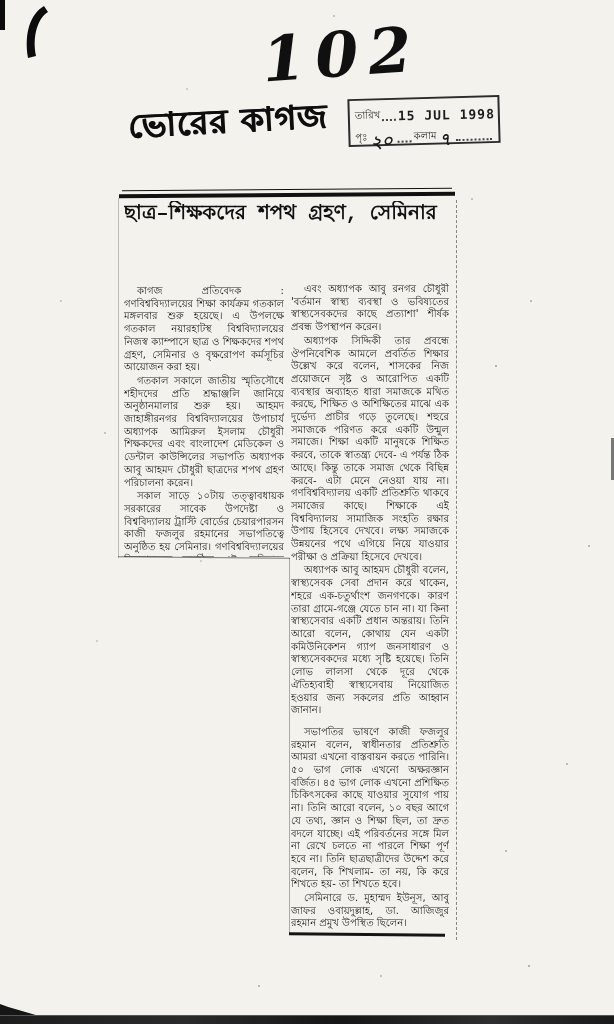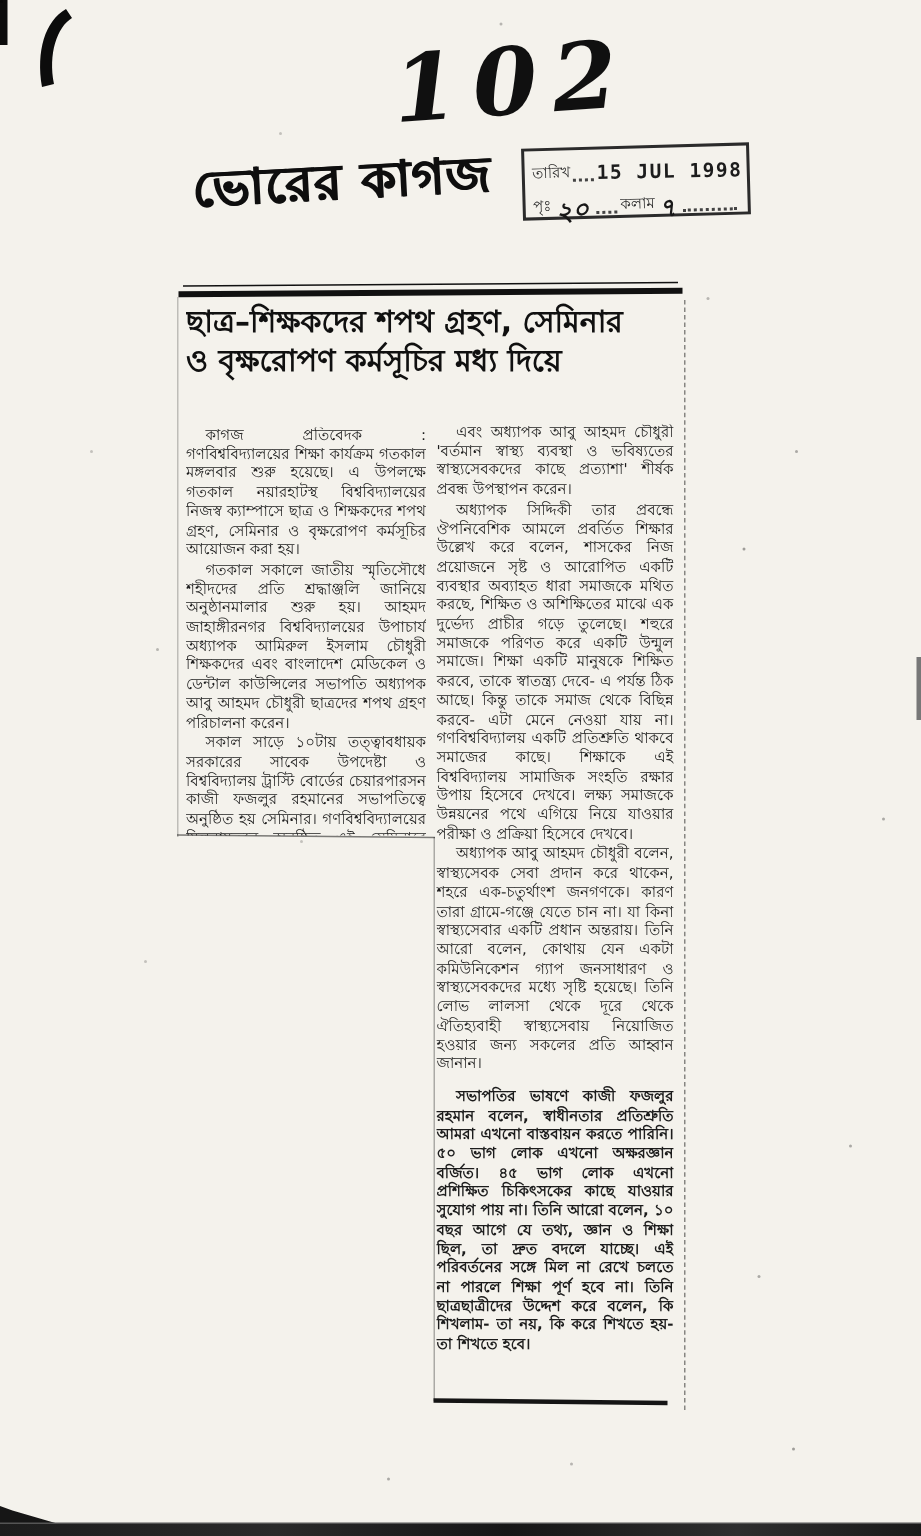--- a/index.html
+++ b/index.html
@@ -64,30 +64,30 @@
   .top-rule-thick{left:119px;top:193px;width:336px;height:4px;transform:rotate(-.4deg);}
   .end-rule{left:289px;top:933px;width:156px;height:3px;transform:rotate(.6deg);background:#151515;}
   .edge-right{position:absolute;left:456px;top:200px;height:740px;border-left:1px dashed rgba(0,0,0,.45);}
   .edge-left{position:absolute;left:118px;top:198px;height:360px;border-left:1px solid rgba(0,0,0,.22);}
   .cut-horizontal{position:absolute;left:118px;top:557px;width:172px;border-top:1px solid rgba(0,0,0,.5);transform:rotate(.5deg);}
   .cut-vertical{position:absolute;left:289px;top:558px;height:376px;border-left:1px solid rgba(0,0,0,.3);}
   .headline{
     position:absolute;left:124px;top:201px;width:330px;height:80px;overflow:hidden;
     font-weight:bold;font-size:20px;line-height:26px;color:#101010;letter-spacing:0;
   }
-  .hl-line{white-space:nowrap;}
+  .hl-line{white-space:nowrap;font-family:Liberation Mono, monospace;}
   .col{
     position:absolute;font-size:10px;line-height:12.7px;text-align:justify;
     color:#1c1c1c;overflow:hidden;
   }
   .col-left{left:124px;top:285px;width:160px;height:272px;}
   .col-right{left:291px;top:283px;width:158px;height:650px;}
   .para{margin:0;text-indent:13px;}
   .para + .para{margin-top:1px;}
-  .col-right .para:nth-child(4){margin-top:9px;font-weight:bold;}
+  .col-right .para:nth-child(4){margin-top:9px;}
   .col-right .para:nth-child(6){margin-top:9px;}
 </style>
 </head>
 <body>
 
 <div style="position:absolute;inset:0;">
 
   <svg class="scan-corner-tl" viewBox="0 0 60 90">
     <path d="M44 6 C30 14, 24 34, 28 58 L36 56 C32 36, 38 18, 48 12 Z" fill="#0c0c0c"></path>
     <rect x="0" y="0" width="5" height="30" fill="#0c0c0c"></rect>
@@ -118,34 +118,34 @@
   <div>
     <div class="rule top-rule-thin"></div>
     <div class="rule top-rule-thick"></div>
     <div class="edge-left"></div>
     <div class="edge-right"></div>
     <div class="cut-horizontal"></div>
     <div class="cut-vertical"></div>
 
     <div class="headline">
         <div class="hl-line">ছাত্র–শিক্ষকদের শপথ গ্রহণ, সেমিনার</div>
-        <div class="hl-line">ও বৃক্ষরোপণ কর্মসূচির মধ্য দিয়ে</div>
       </div>
 
     <div class="col col-left">
         <p class="para">কাগজ প্রতিবেদক : গণবিশ্ববিদ্যালয়ের শিক্ষা কার্যক্রম গতকাল মঙ্গলবার শুরু হয়েছে। এ উপলক্ষে গতকাল নয়ারহাটস্থ বিশ্ববিদ্যালয়ের নিজস্ব ক্যাম্পাসে ছাত্র ও শিক্ষকদের শপথ গ্রহণ, সেমিনার ও বৃক্ষরোপণ কর্মসূচির আয়োজন করা হয়।</p>
         <p class="para">গতকাল সকালে জাতীয় স্মৃতিসৌধে শহীদদের প্রতি শ্রদ্ধাঞ্জলি জানিয়ে অনুষ্ঠানমালার শুরু হয়। আহমদ জাহাঙ্গীরনগর বিশ্ববিদ্যালয়ের উপাচার্য অধ্যাপক আমিরুল ইসলাম চৌধুরী শিক্ষকদের এবং বাংলাদেশ মেডিকেল ও ডেন্টাল কাউন্সিলের সভাপতি অধ্যাপক আবু আহমদ চৌধুরী ছাত্রদের শপথ গ্রহণ পরিচালনা করেন।</p>
         <p class="para">সকাল সাড়ে ১০টায় তত্ত্বাবধায়ক সরকারের সাবেক উপদেষ্টা ও বিশ্ববিদ্যালয় ট্রাস্টি বোর্ডের চেয়ারপারসন কাজী ফজলুর রহমানের সভাপতিত্বে অনুষ্ঠিত হয় সেমিনার। গণবিশ্ববিদ্যালয়ের মিলনায়তনে অনুষ্ঠিত এই সেমিনারে অধ্যাপক জিল্লুর রহমান সিদ্দিকী 'ভবিষ্যতের গণবিশ্ববিদ্যালয় ও বাংলাদেশের উন্নয়ন'</p>
       </div>
 
     <div class="col col-right">
-        <p class="para">এবং অধ্যাপক আবু আহমদ চৌধুরী 'বর্তমান স্বাস্থ্য ব্যবস্থা ও ভবিষ্যতের স্বাস্থ্যসেবকদের কাছে প্রত্যাশা' শীর্ষক প্রবন্ধ উপস্থাপন করেন।</p>
+        <p class="para">এবং অধ্যাপক আবু রনগর চৌধুরী 'বর্তমান স্বাস্থ্য ব্যবস্থা ও ভবিষ্যতের স্বাস্থ্যসেবকদের কাছে প্রত্যাশা' শীর্ষক প্রবন্ধ উপস্থাপন করেন।</p>
         <p class="para">অধ্যাপক সিদ্দিকী তার প্রবন্ধে ঔপনিবেশিক আমলে প্রবর্তিত শিক্ষার উল্লেখ করে বলেন, শাসকের নিজ প্রয়োজনে সৃষ্ট ও আরোপিত একটি ব্যবস্থার অব্যাহত ধারা সমাজকে মথিত করছে, শিক্ষিত ও অশিক্ষিতের মাঝে এক দুর্ভেদ্য প্রাচীর গড়ে তুলেছে। শহুরে সমাজকে পরিণত করে একটি উন্মুল সমাজে। শিক্ষা একটি মানুষকে শিক্ষিত করবে, তাকে স্বাতন্ত্র্য দেবে- এ পর্যন্ত ঠিক আছে। কিন্তু তাকে সমাজ থেকে বিছিন্ন করবে- এটা মেনে নেওয়া যায় না। গণবিশ্ববিদ্যালয় একটি প্রতিশ্রুতি থাকবে সমাজের কাছে। শিক্ষাকে এই বিশ্ববিদ্যালয় সামাজিক সংহতি রক্ষার উপায় হিসেবে দেখবে। লক্ষ্য সমাজকে উন্নয়নের পথে এগিয়ে নিয়ে যাওয়ার পরীক্ষা ও প্রক্রিয়া হিসেবে দেখবে।</p>
         <p class="para">অধ্যাপক আবু আহমদ চৌধুরী বলেন, স্বাস্থ্যসেবক সেবা প্রদান করে থাকেন, শহরে এক-চতুর্থাংশ জনগণকে। কারণ তারা গ্রামে-গঞ্জে যেতে চান না। যা কিনা স্বাস্থ্যসেবার একটি প্রধান অন্তরায়। তিনি আরো বলেন, কোথায় যেন একটা কমিউনিকেশন গ্যাপ জনসাধারণ ও স্বাস্থ্যসেবকদের মধ্যে সৃষ্টি হয়েছে। তিনি লোভ লালসা থেকে দূরে থেকে ঐতিহ্যবাহী স্বাস্থ্যসেবায় নিয়োজিত হওয়ার জন্য সকলের প্রতি আহ্বান জানান।</p>
         <p class="para">সভাপতির ভাষণে কাজী ফজলুর রহমান বলেন, স্বাধীনতার প্রতিশ্রুতি আমরা এখনো বাস্তবায়ন করতে পারিনি। ৫০ ভাগ লোক এখনো অক্ষরজ্ঞান বর্জিত। ৪৫ ভাগ লোক এখনো প্রশিক্ষিত চিকিৎসকের কাছে যাওয়ার সুযোগ পায় না। তিনি আরো বলেন, ১০ বছর আগে যে তথ্য, জ্ঞান ও শিক্ষা ছিল, তা দ্রুত বদলে যাচ্ছে। এই পরিবর্তনের সঙ্গে মিল না রেখে চলতে না পারলে শিক্ষা পূর্ণ হবে না। তিনি ছাত্রছাত্রীদের উদ্দেশ করে বলেন, কি শিখলাম- তা নয়, কি করে শিখতে হয়- তা শিখতে হবে।</p>
+        <p class="para">সেমিনারে ড. মুহাম্মদ ইউনূস, আবু জাফর ওবায়দুল্লাহ, ডা. আজিজুর রহমান প্রমুখ উপস্থিত ছিলেন।</p>
       </div>
 
     <div class="rule end-rule"></div>
   </div>
 
   <div class="scan-wedge-bl"></div>
   <div class="scan-band-bottom"></div>
   <div class="scan-sliver-right"></div>
 </div>
 

